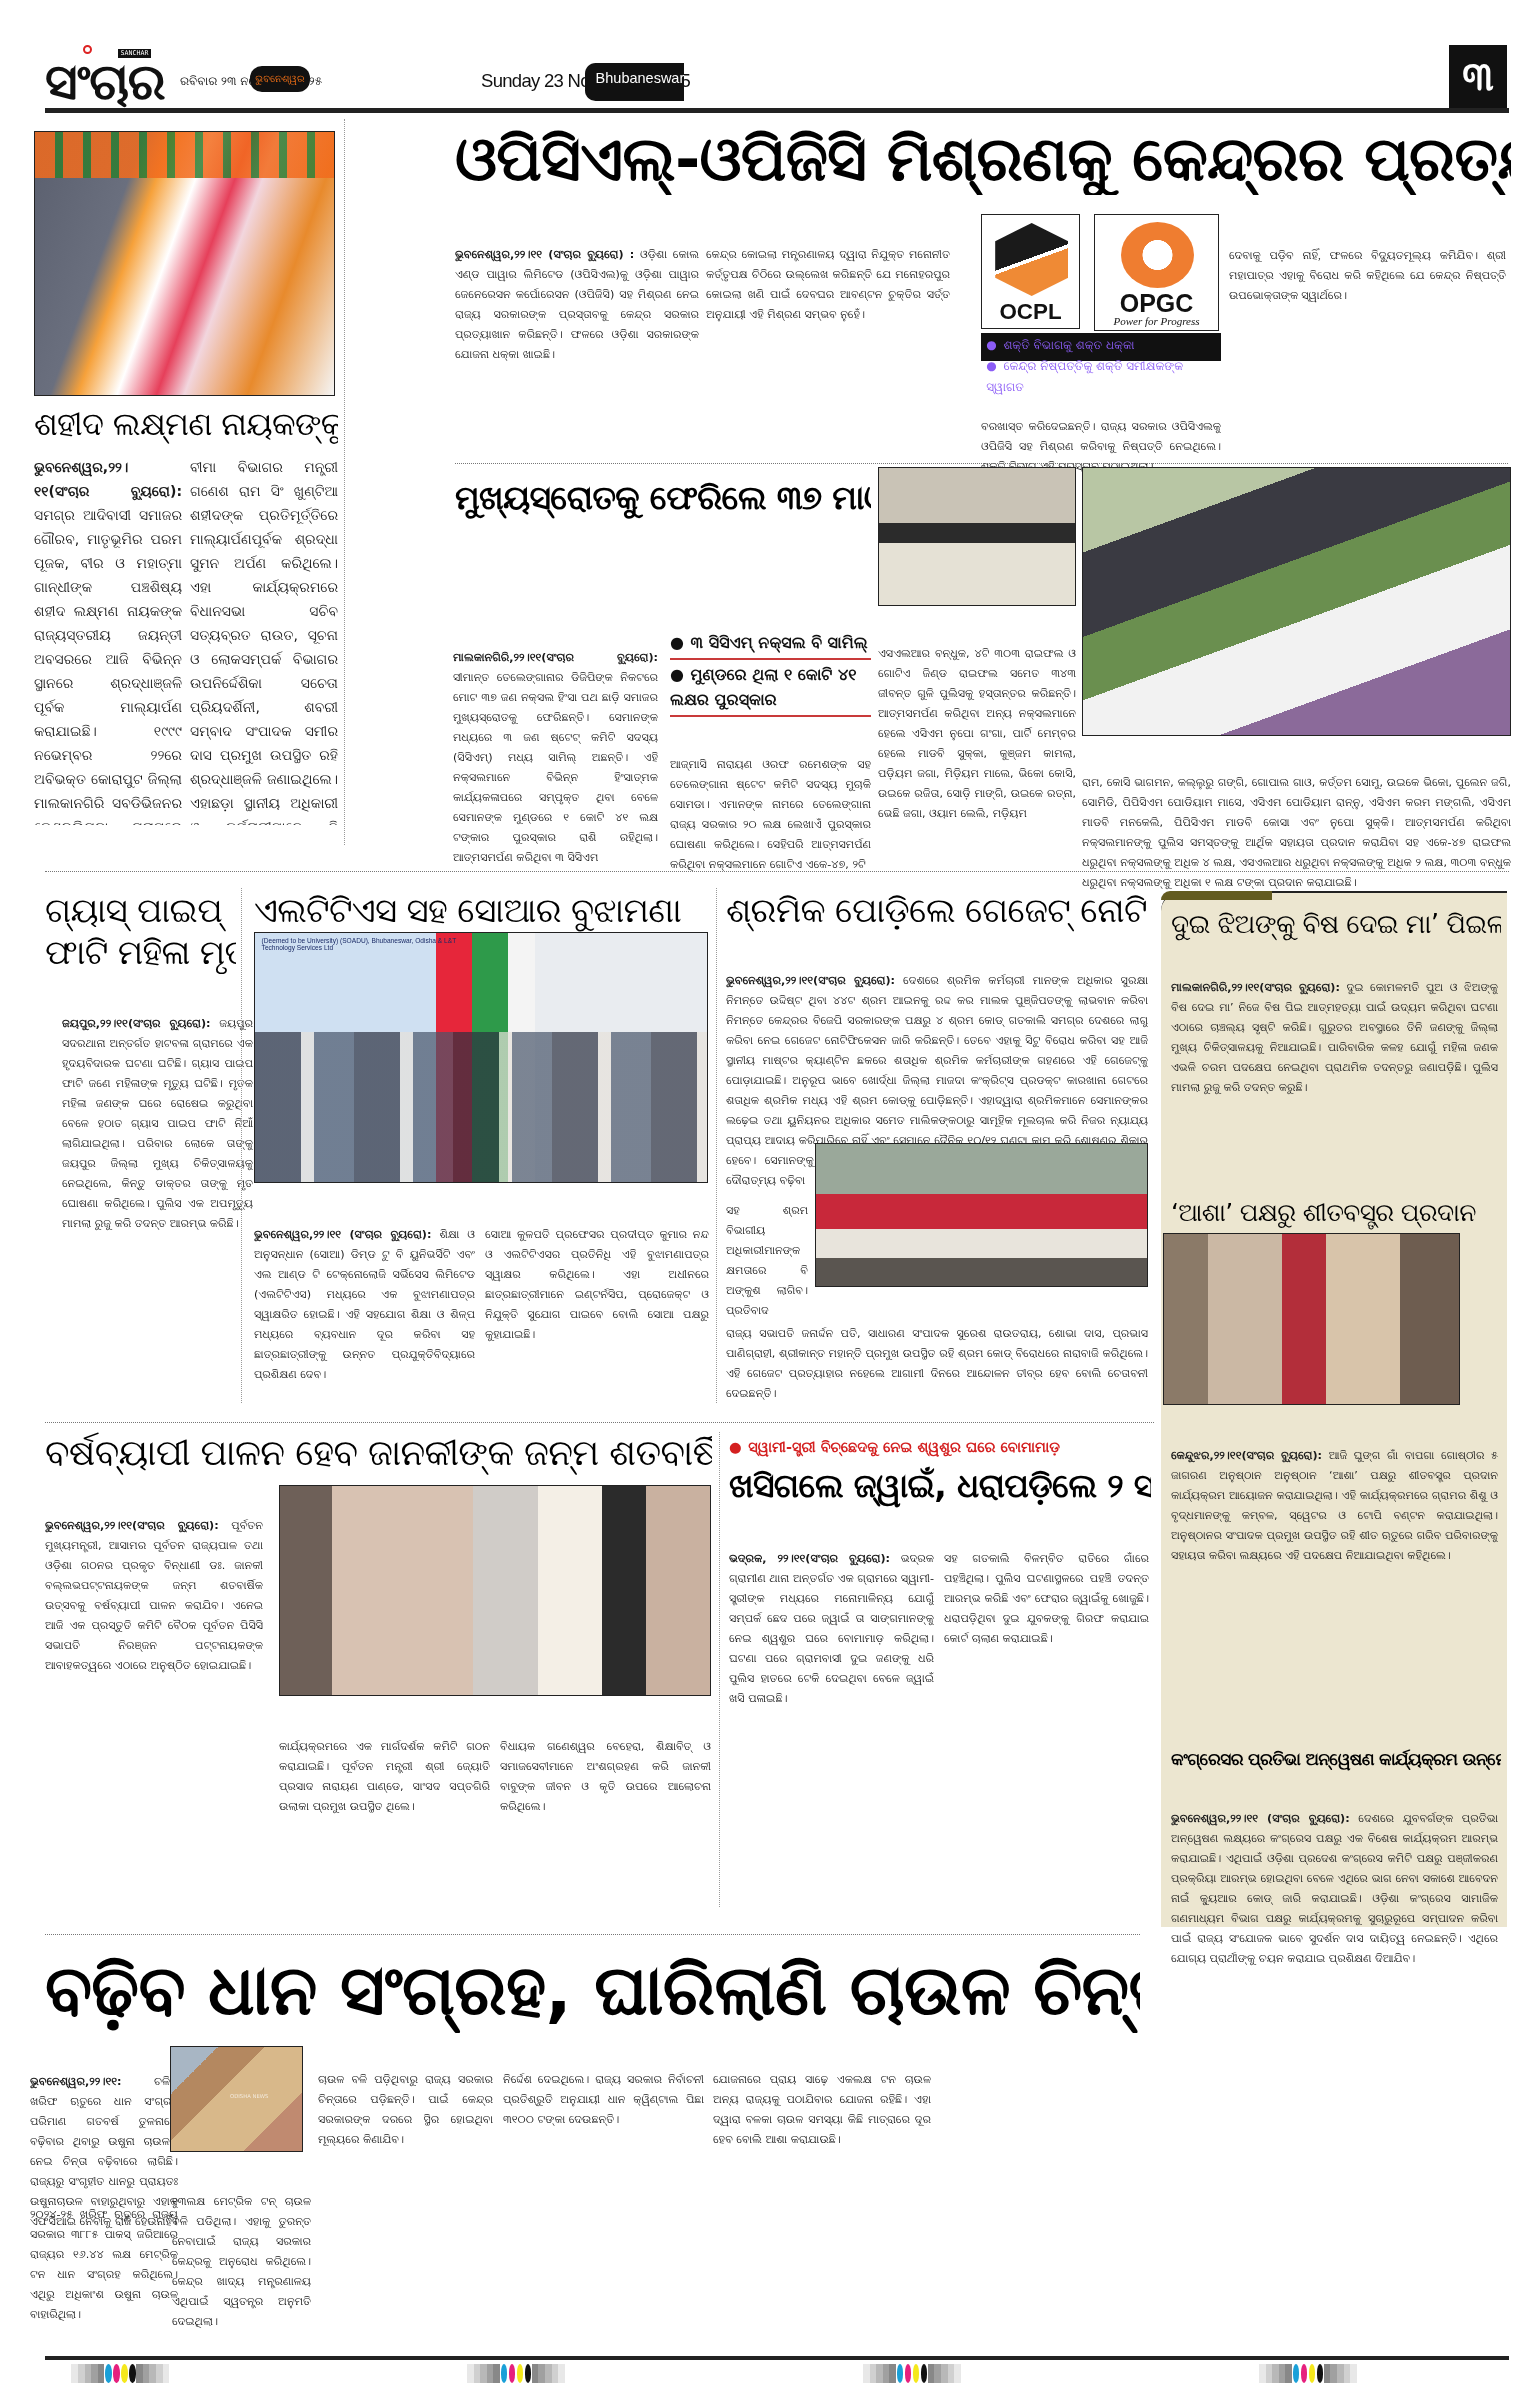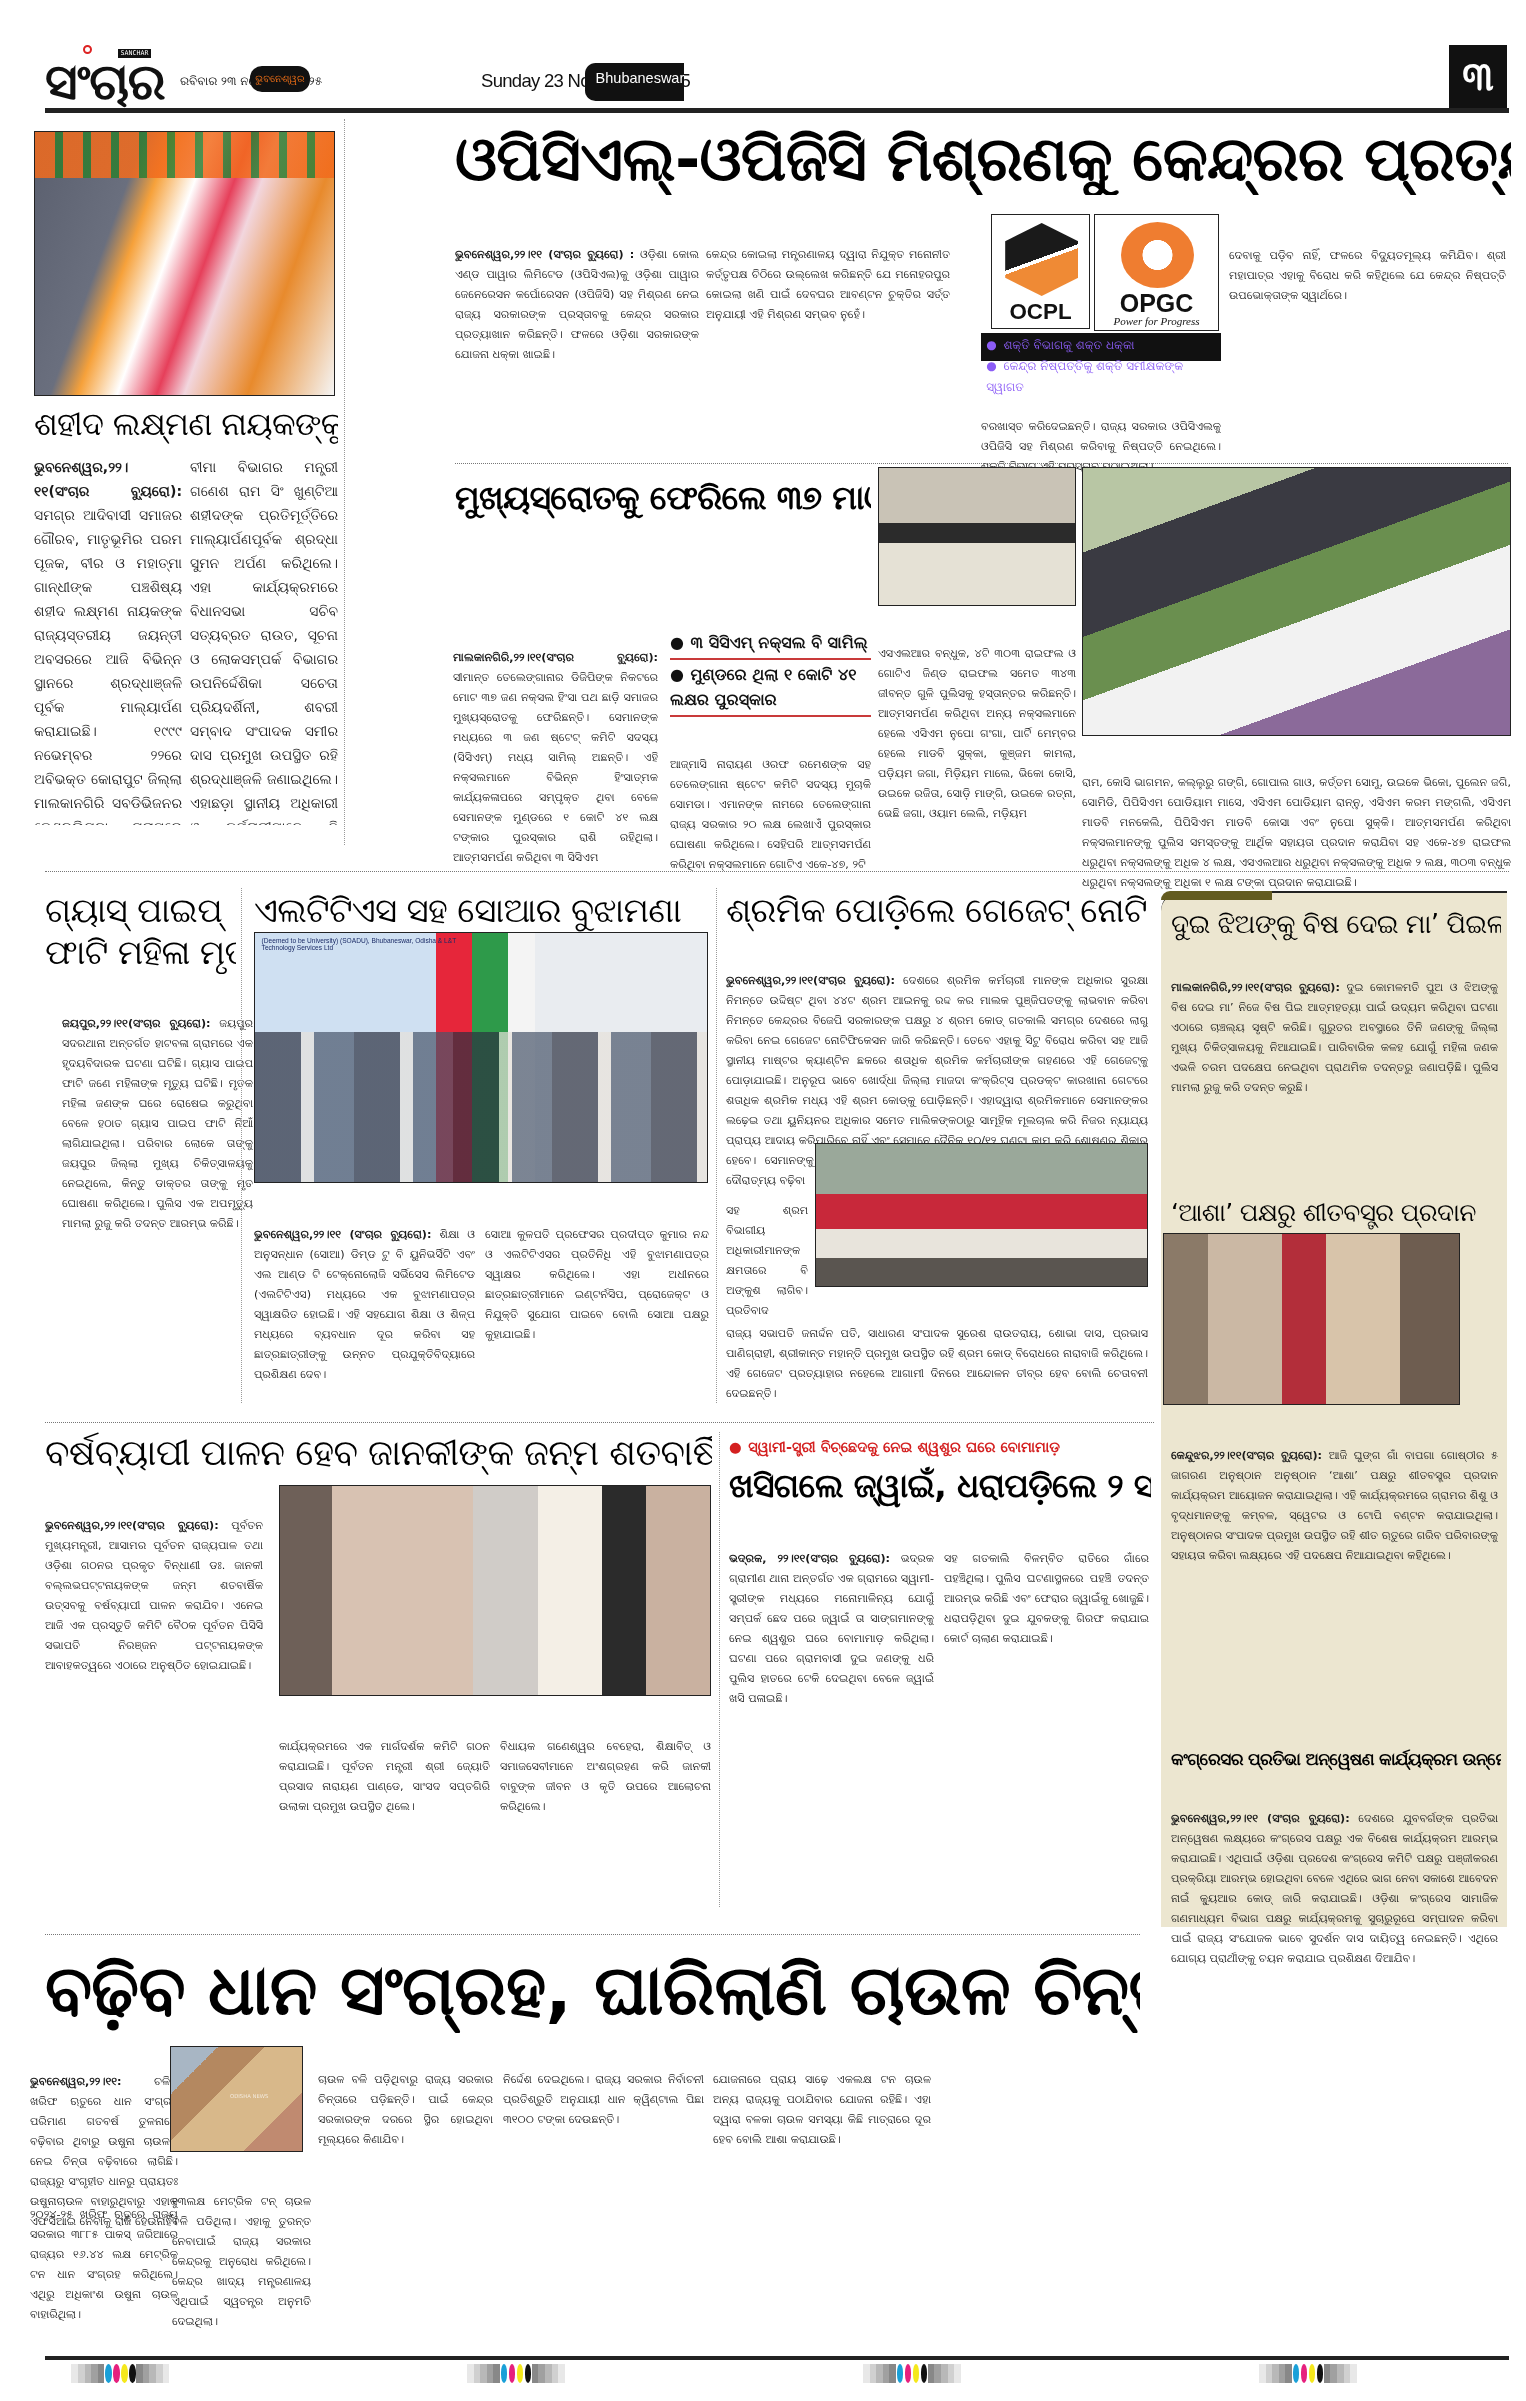--- a/index.html
+++ b/index.html
@@ -47,21 +47,21 @@
 </div>
 <div class="abs col-text" style="left:190px;top:455px;width:148px;height:370px;">ବୀମା ବିଭାଗର ମନ୍ତ୍ରୀ ଗଣେଶ ରାମ ସିଂ ଖୁଣ୍ଟିଆ ଶହୀଦଙ୍କ ପ୍ରତିମୂର୍ତ୍ତିରେ ମାଲ୍ୟାର୍ପଣପୂର୍ବକ ଶ୍ରଦ୍ଧା ସୁମନ ଅର୍ପଣ କରିଥିଲେ। ଏହା କାର୍ଯ୍ୟକ୍ରମରେ ବିଧାନସଭା ସଚିବ ସତ୍ୟବ୍ରତ ରାଉତ, ସୂଚନା ଓ ଲୋକସମ୍ପର୍କ ବିଭାଗର ଉପନିର୍ଦ୍ଦେଶିକା ସଚେତା ପ୍ରିୟଦର୍ଶିନୀ, ଶବରୀ ସମ୍ବାଦ ସଂପାଦକ ସମୀର ଦାସ ପ୍ରମୁଖ ଉପସ୍ଥିତ ରହି ଶ୍ରଦ୍ଧାଞ୍ଜଳି ଜଣାଇଥିଲେ। ଏହାଛଡ଼ା ସ୍ଥାନୀୟ ଅଧିକାରୀ ଓ କର୍ମଚାରୀମାନେ ବି ଶହୀଦଙ୍କୁ ମାଲ୍ୟାର୍ପଣ କରିଥିଲେ।</div>
 <div class="abs dotted-v" style="left:344px;top:119px;height:726px;"></div>
 
 <div class="abs headline hl-xl" style="left:455px;top:122px;width:1056px;">ଓପିସିଏଲ୍-ଓପିଜିସି ମିଶ୍ରଣକୁ କେନ୍ଦ୍ରର ପ୍ରତ୍ୟାଖାନ</div>
 <div class="abs col-text small" style="left:455px;top:211px;width:244px;height:198px;">
   <span class="dateline">ଭୁବନେଶ୍ୱର,୨୨।୧୧ (ସଂଚାର ବ୍ୟୁରୋ) :</span>
   <span>ଓଡ଼ିଶା କୋଲ ଏଣ୍ଡ ପାୱାର ଲିମିଟେଡ (ଓପିସିଏଲ)କୁ ଓଡ଼ିଶା ପାୱାର ଜେନେରେସନ କର୍ପୋରେସନ (ଓପିଜିସି) ସହ ମିଶ୍ରଣ ନେଇ ରାଜ୍ୟ ସରକାରଙ୍କ ପ୍ରସ୍ତାବକୁ କେନ୍ଦ୍ର ସରକାର ପ୍ରତ୍ୟାଖାନ କରିଛନ୍ତି। ଫଳରେ ଓଡ଼ିଶା ସରକାରଙ୍କ ଯୋଜନା ଧକ୍କା ଖାଇଛି।</span>
 </div>
 <div class="abs col-text small" style="left:706px;top:211px;width:244px;height:198px;">କେନ୍ଦ୍ର କୋଇଲା ମନ୍ତ୍ରଣାଳୟ ଦ୍ୱାରା ନିଯୁକ୍ତ ମନୋନୀତ କର୍ତ୍ତୃପକ୍ଷ ଚିଠିରେ ଉଲ୍ଲେଖ କରିଛନ୍ତି ଯେ ମନୋହରପୁର କୋଇଲା ଖଣି ପାଇଁ ଦେବଘର ଆବଣ୍ଟନ ଚୁକ୍ତିର ସର୍ତ୍ତ ଅନୁଯାୟୀ ଏହି ମିଶ୍ରଣ ସମ୍ଭବ ନୁହେଁ।</div>
-<div class="abs" style="left:981px;top:214px;width:99px;height:115px;border:1.3px solid #222;background:#fff;margin-left:10px;">
+<div class="abs" style="left:981px;top:214px;width:99px;height:115px;border:1.3px solid #222;background:#fff;">
   <div class="abs" style="left:13.2px;top:8px;width:73px;height:73px;background:linear-gradient(160deg,#1a1a1a 0 48%,#fff 48% 52%,#ef8a35 52%);clip-path:polygon(50% 0,100% 25%,100% 75%,50% 100%,0 75%,0 25%);"></div>
   <div class="abs" style="left:0;top:84px;width:100%;text-align:center;font-size:22.4px;font-weight:bold;font-family:'Liberation Sans',sans-serif;">OCPL</div>
 </div>
 <div class="abs" style="left:1094px;top:214px;width:125px;height:117px;border:1.3px solid #222;background:#fff;">
   <div class="abs" style="left:26.4px;top:6.6px;width:73px;height:66px;border-radius:50%;background:radial-gradient(circle,#fff 0 30%,#ef7d30 31% 80%,#e03030 81%);"></div>
   <div class="abs" style="left:0;top:74px;width:100%;text-align:center;font-size:25px;font-weight:bold;font-family:'Liberation Sans',sans-serif;">OPGC</div>
   <div class="abs" style="left:0;top:100px;width:100%;text-align:center;font-size:11px;font-style:italic;font-family:'Liberation Serif',serif;">Power for Progress</div>
 </div>
 <div class="abs" style="left:981px;top:333px;width:240px;height:28px;background:#111;color:#8b5cf6;font-size:12px;line-height:21px;padding:2px 5.3px;">
   <div class="bullet">ଶକ୍ତି ବିଭାଗକୁ ଶକ୍ତ ଧକ୍କା</div>

